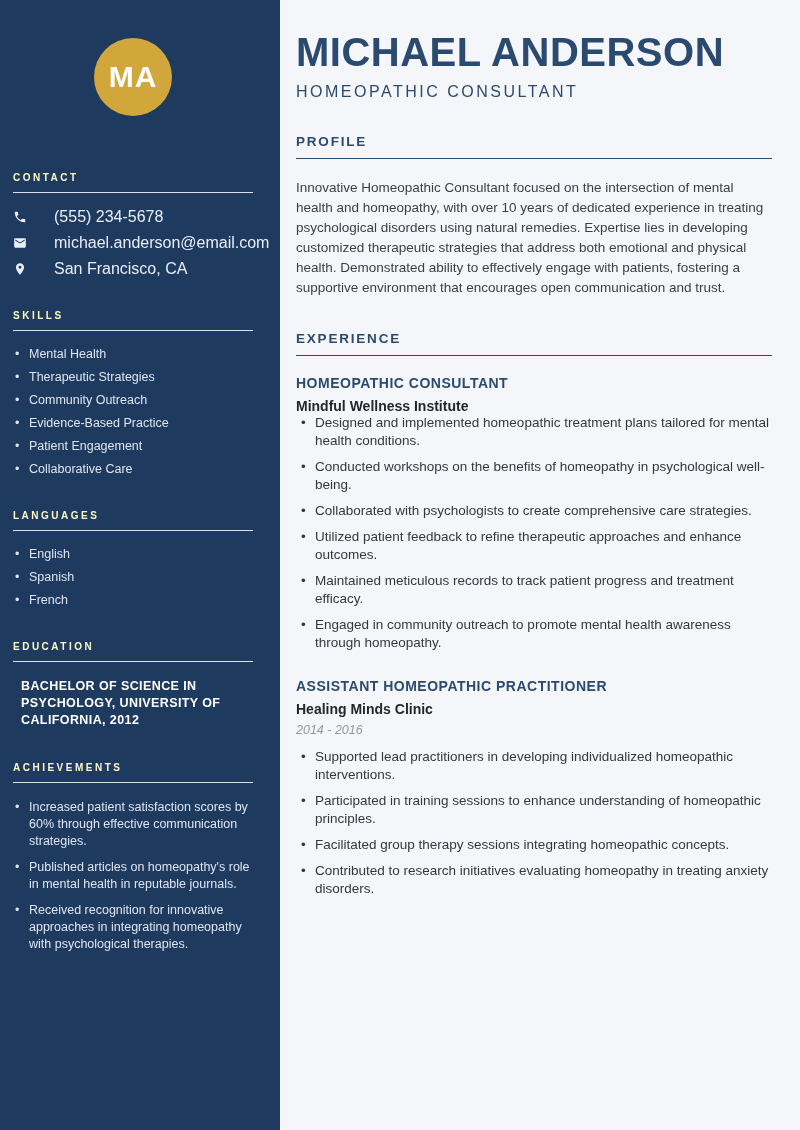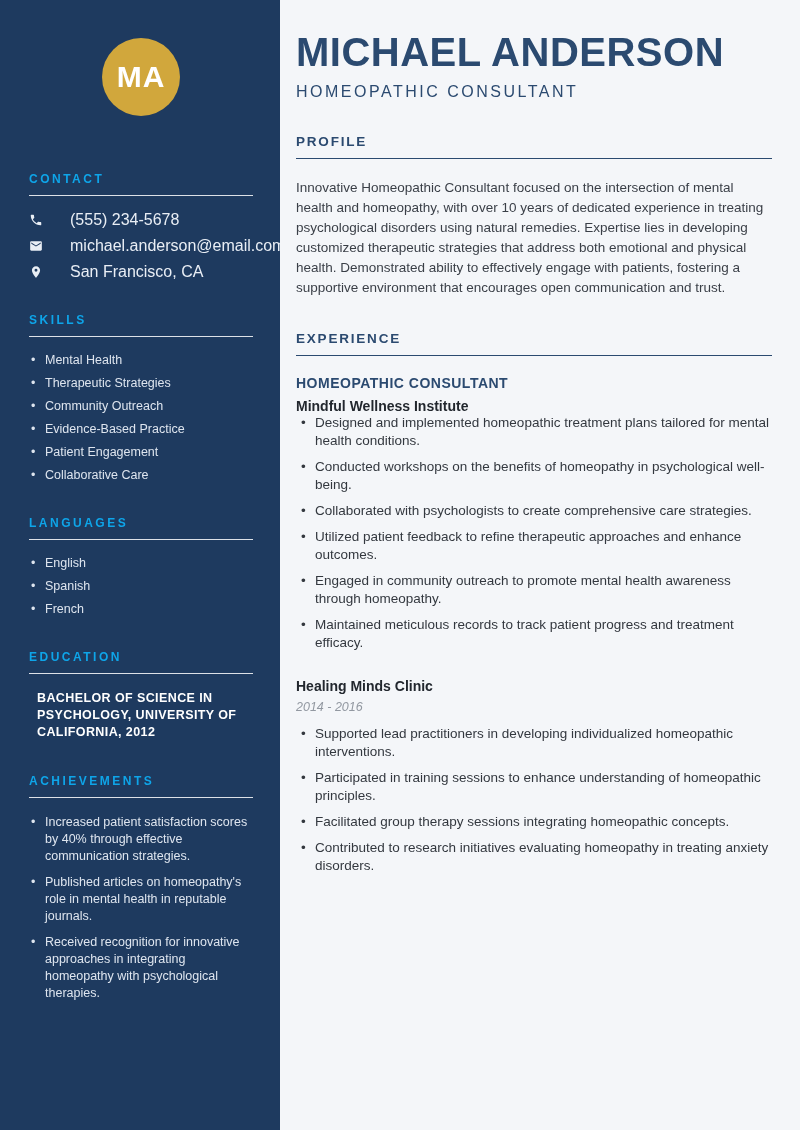--- a/index.html
+++ b/index.html
@@ -5,33 +5,33 @@
   html,body { margin:0; padding:0; }
   body { font-family:"Liberation Sans", sans-serif; }
   .page {
     width:800px; height:1130px; display:flex; overflow:hidden; background:#F4F6F9;
   }
 
   
   .sidebar {
     width:280px; min-width:280px; box-sizing:border-box;
     background:#1E3A5F; color:#E3E9F2;
-    padding:38px 27px 30px 29px;
+    padding:38px 27px 30px 13px;
   }
   .avatar {
     width:78px; height:78px; border-radius:50%;
     background:#D1A73C; color:#FFFFFF;
     font-size:30px; font-weight:bold; letter-spacing:1px;
     display:flex; align-items:center; justify-content:center;
     margin:0 auto 56px auto;
   }
   .side-section { margin-bottom:33px; }
   .side-heading {
-    font-size:12px; font-weight:bold; letter-spacing:2.5px;
-    color:#0ea5e9; margin:0 0 9px 0;
+    font-size:10px; font-weight:bold; letter-spacing:2.5px;
+    color:#fef9c3; margin:0 0 9px 0;
   }
   .side-rule {
     border:none; border-top:1.5px solid rgba(255,255,255,0.85);
     margin:0 0 16px 0;
   }
   .contact-row {
     display:flex; align-items:center; gap:27px;
     font-size:16px; line-height:16px; margin-bottom:10px;
     color:#E9EEF5;
   }
@@ -139,21 +139,21 @@
     <section class="side-section">
       <h2 class="side-heading">EDUCATION</h2>
       <hr class="side-rule">
       <p class="degree">BACHELOR OF SCIENCE IN PSYCHOLOGY, UNIVERSITY OF CALIFORNIA, 2012</p>
     </section>
 
     <section class="side-section">
       <h2 class="side-heading">ACHIEVEMENTS</h2>
       <hr class="side-rule">
       <ul class="side-list wrap">
-        <li>Increased patient satisfaction scores by 40% through effective communication strategies.</li>
+        <li>Increased patient satisfaction scores by 60% through effective communication strategies.</li>
         <li>Published articles on homeopathy's role in mental health in reputable journals.</li>
         <li>Received recognition for innovative approaches in integrating homeopathy with psychological therapies.</li>
       </ul>
     </section>
 
   </aside>
 
   <main class="main">
 
     <h1 class="name">MICHAEL ANDERSON</h1>
@@ -167,26 +167,27 @@
     <hr class="section-rule">
 
     <div class="job">
       <h3 class="job-title">HOMEOPATHIC CONSULTANT</h3>
       <p class="job-company">Mindful Wellness Institute</p>
       <ul class="job-bullets">
         <li>Designed and implemented homeopathic treatment plans tailored for mental health conditions.</li>
         <li>Conducted workshops on the benefits of homeopathy in psychological well-being.</li>
         <li>Collaborated with psychologists to create comprehensive care strategies.</li>
         <li>Utilized patient feedback to refine therapeutic approaches and enhance outcomes.</li>
+        <li>Maintained meticulous records to track patient progress and treatment efficacy.</li>
         <li>Engaged in community outreach to promote mental health awareness through homeopathy.</li>
-        <li>Maintained meticulous records to track patient progress and treatment efficacy.</li>
       </ul>
     </div>
 
     <div class="job">
+      <h3 class="job-title">ASSISTANT HOMEOPATHIC PRACTITIONER</h3>
       <p class="job-company">Healing Minds Clinic</p>
       <p class="job-dates">2014 - 2016</p>
       <ul class="job-bullets">
         <li>Supported lead practitioners in developing individualized homeopathic interventions.</li>
         <li>Participated in training sessions to enhance understanding of homeopathic principles.</li>
         <li>Facilitated group therapy sessions integrating homeopathic concepts.</li>
         <li>Contributed to research initiatives evaluating homeopathy in treating anxiety disorders.</li>
       </ul>
     </div>
 

